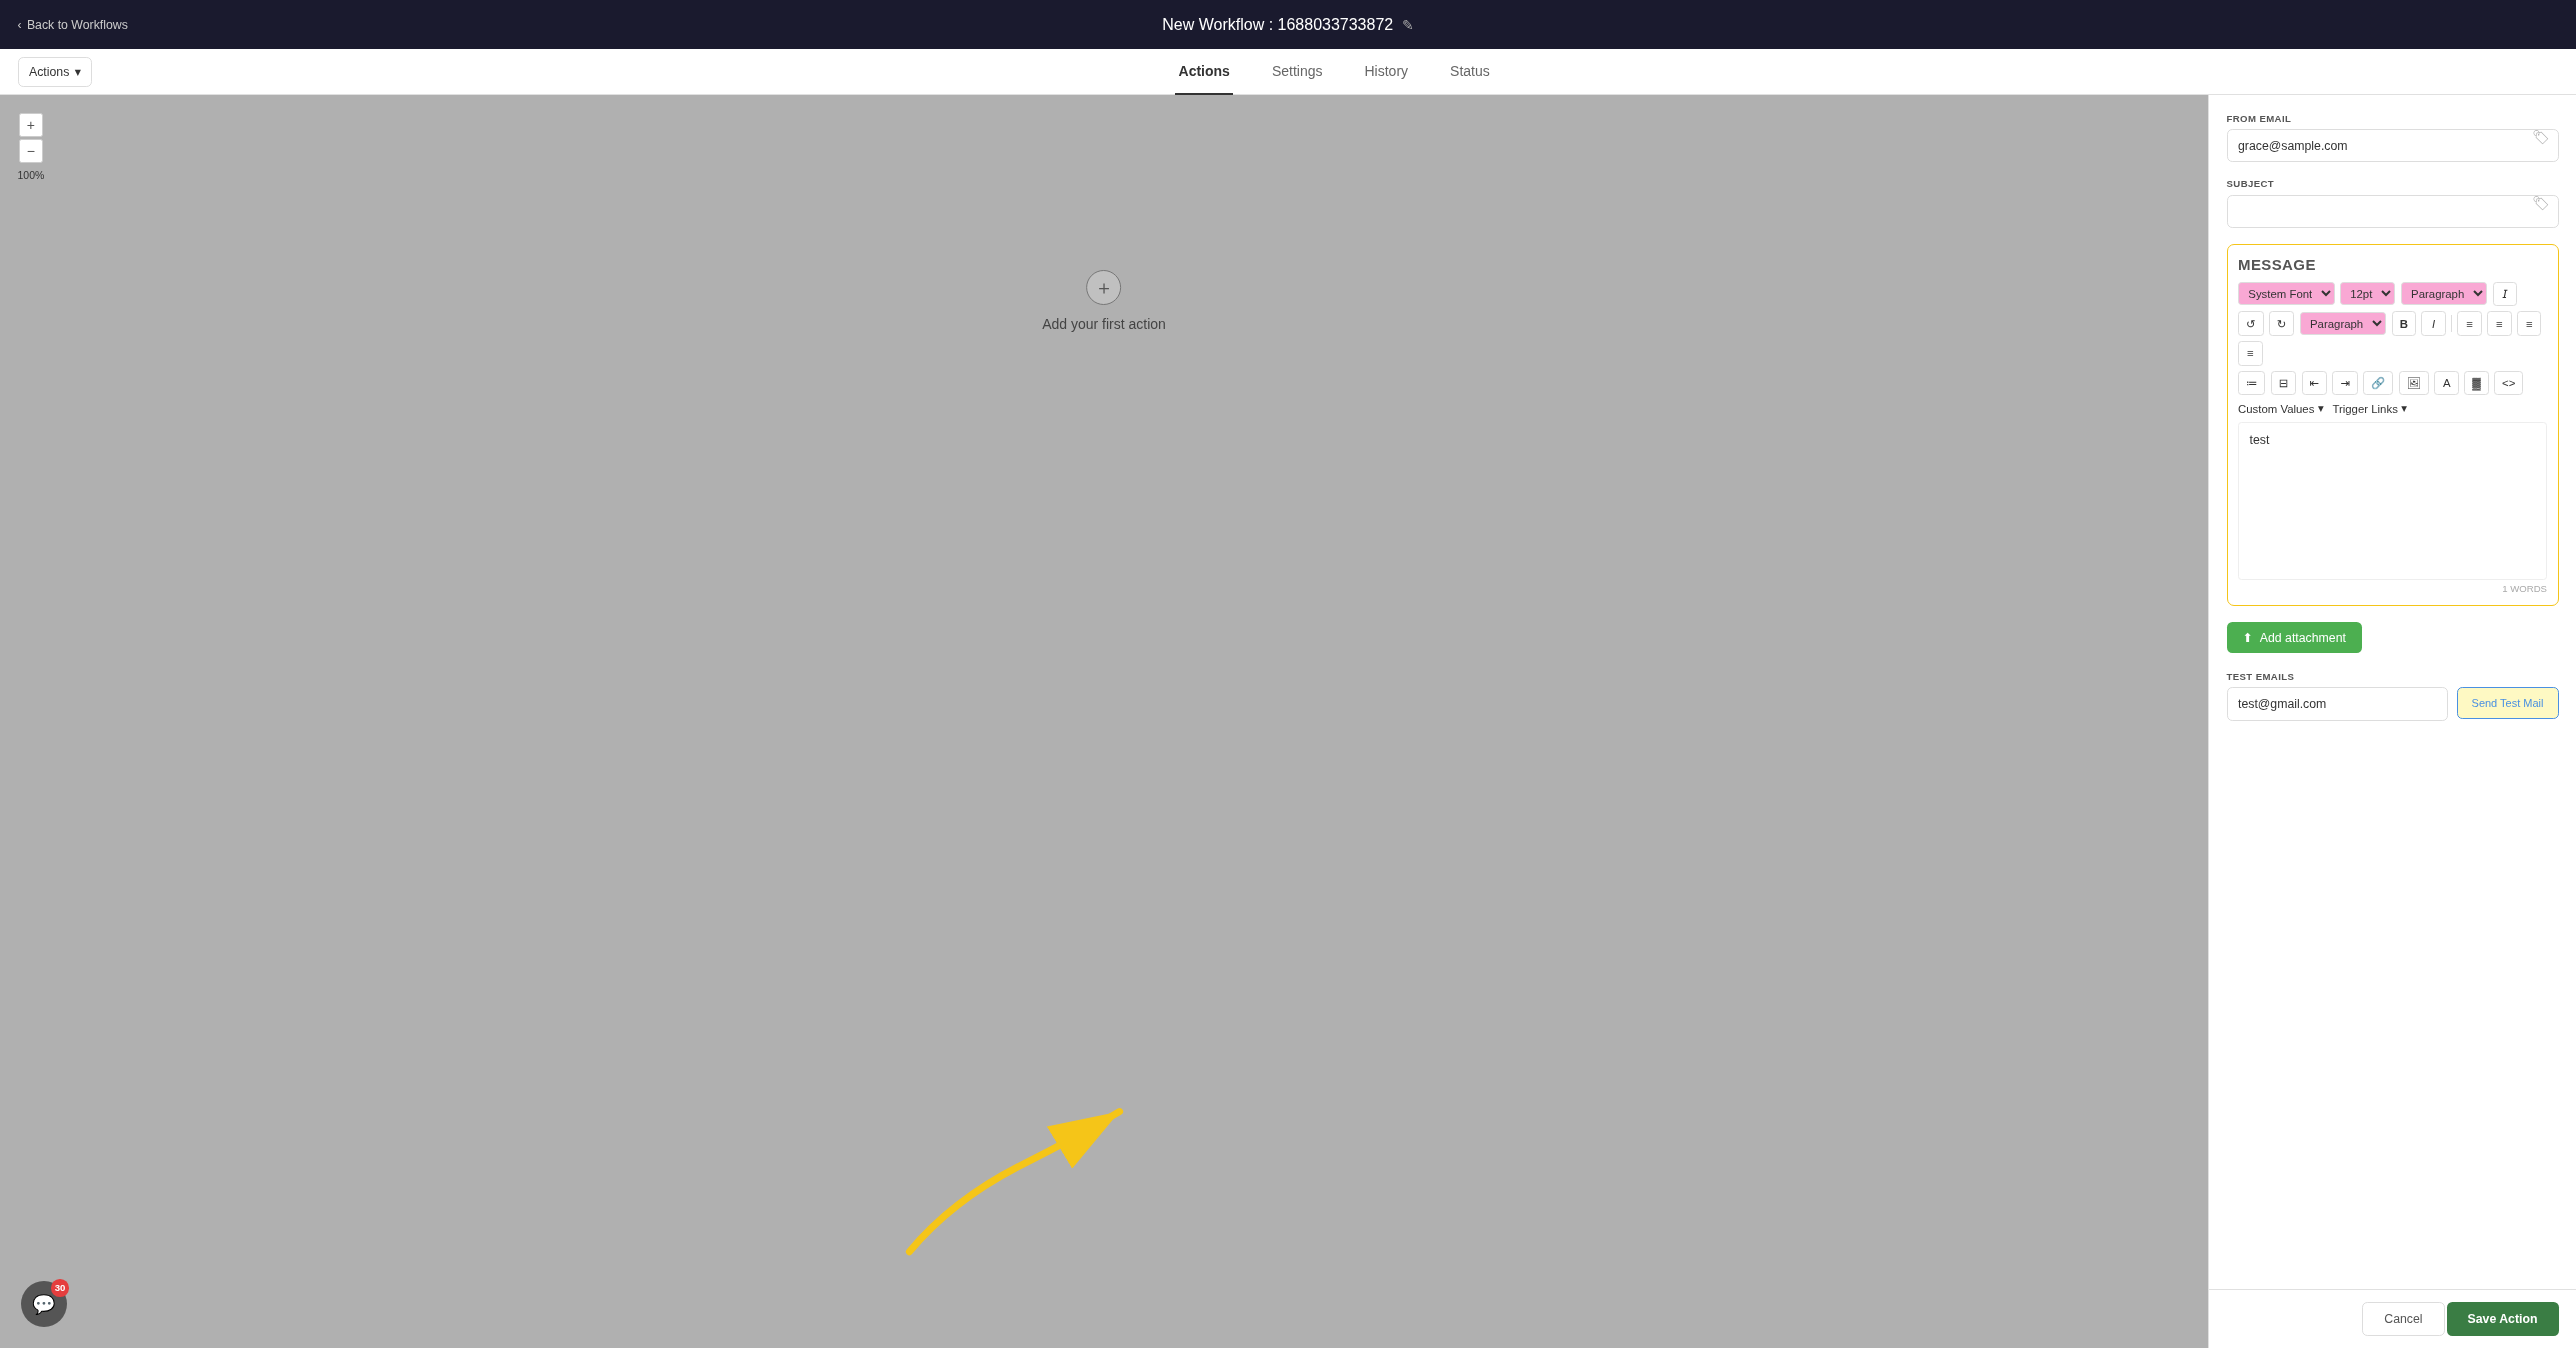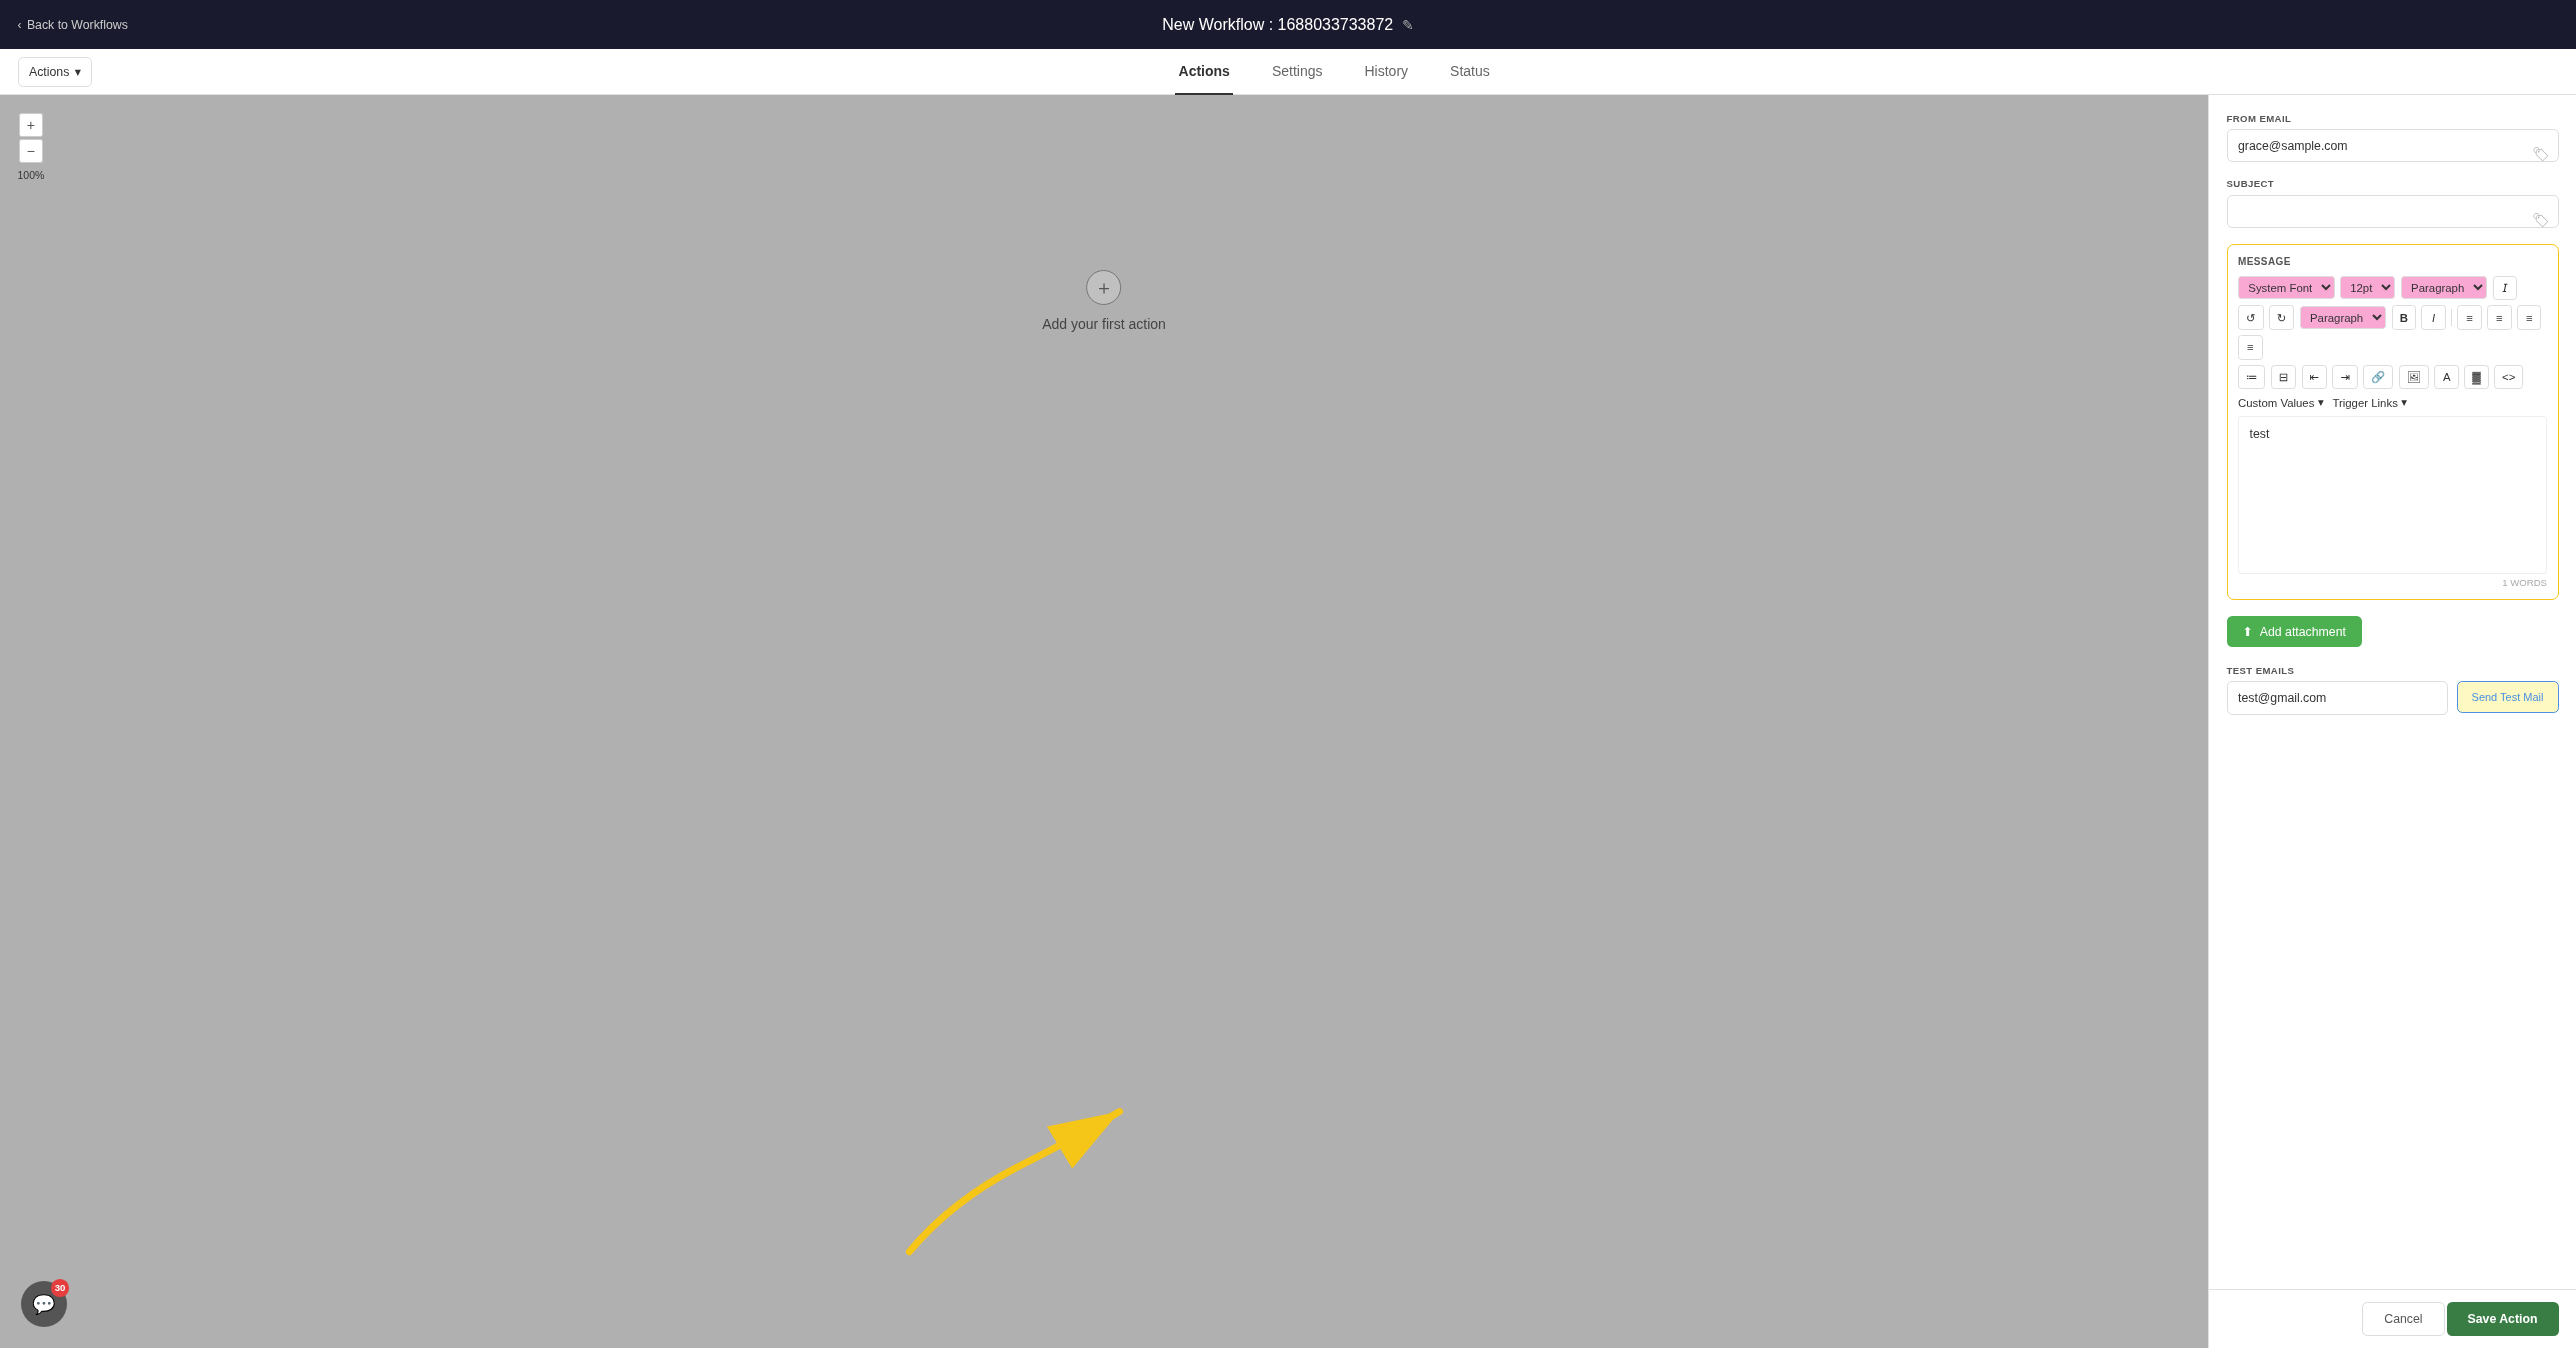--- a/index.html
+++ b/index.html
@@ -194,21 +194,21 @@
       letter-spacing: 0.4px;
       margin-bottom: 5.3px;
       text-transform: uppercase;
     }
     .field-group {
       margin-bottom: 16px;
     }
     .input-with-icon {
       position: relative;
       display: flex;
-      align-items: flex-end;
+      align-items: flex-start;
     }
     .field-input {
       width: 100%;
       border: 0.9px solid #ddd;
       border-radius: 5.3px;
       padding: 8.8px 32px 8.8px 10.5px;
       font-size: 12.3px;
       color: #333;
       background: #fff;
       outline: none;
@@ -246,21 +246,21 @@
 
     
     .message-section {
       border: 1.8px solid #f5c518;
       border-radius: 7px;
       padding: 10.5px;
       margin-bottom: 16px;
       background: #fff;
     }
     .message-label {
-      font-size: 10px;
+      font-size: 15px;
       font-weight: 700;
       color: #555;
       letter-spacing: 0.4px;
       text-transform: uppercase;
       margin-bottom: 8.8px;
     }
 
     
     .toolbar-row {
       display: flex;

